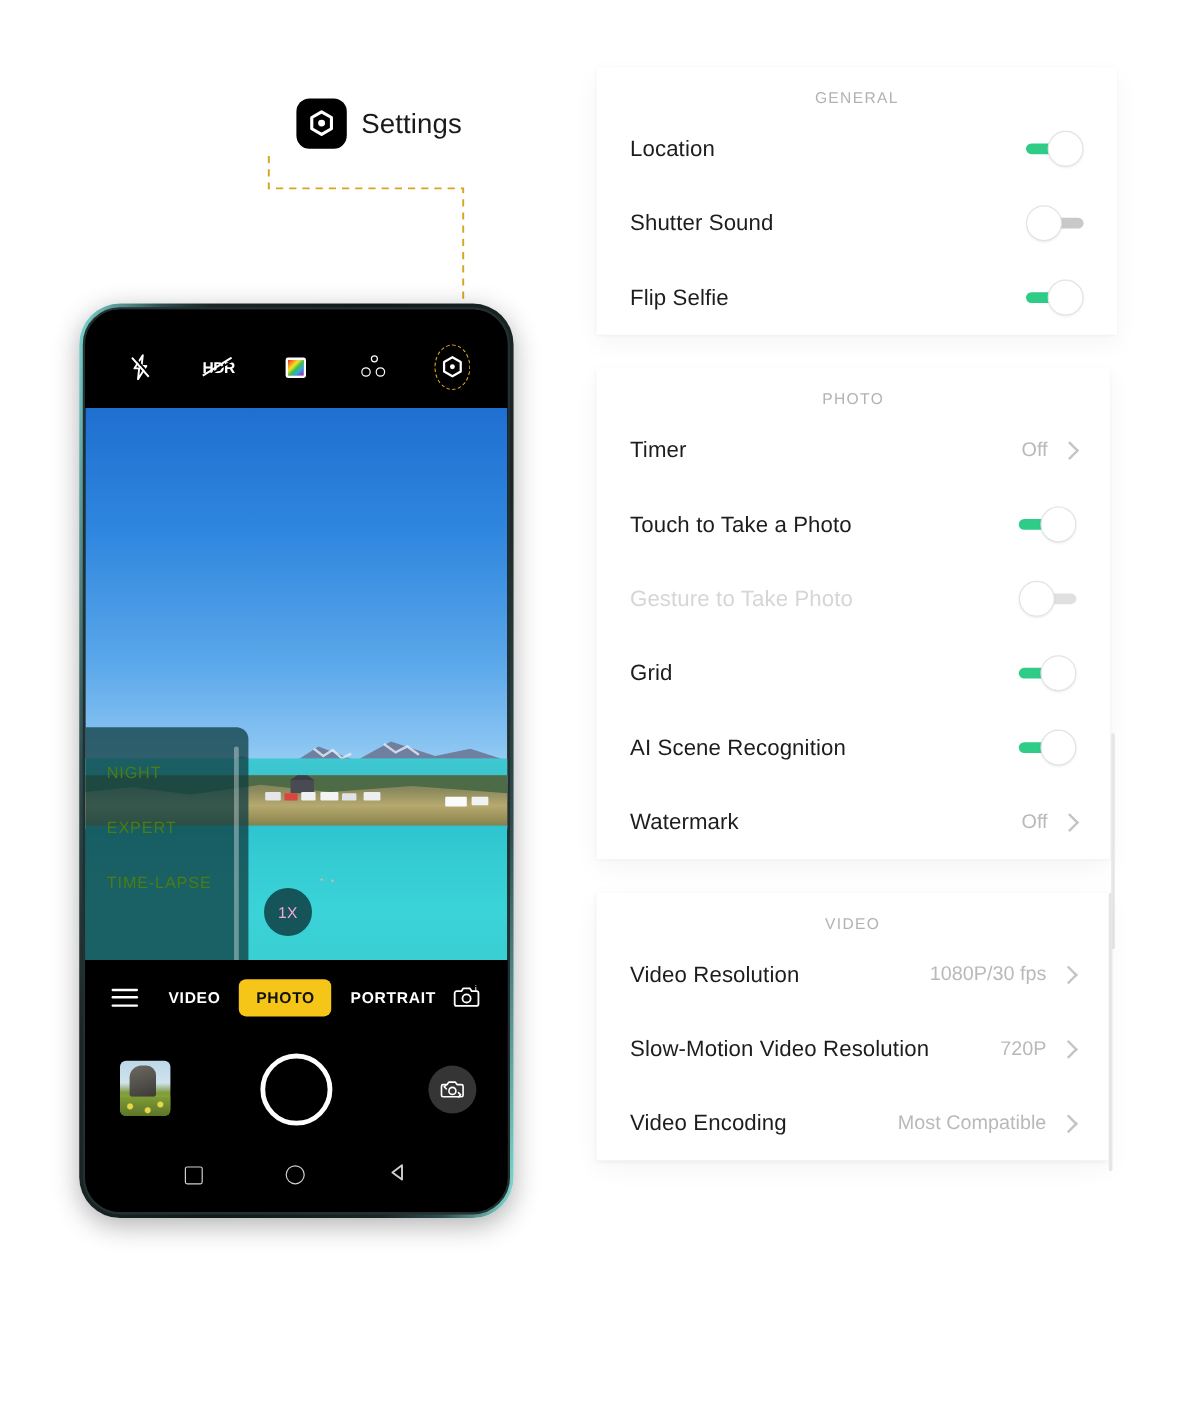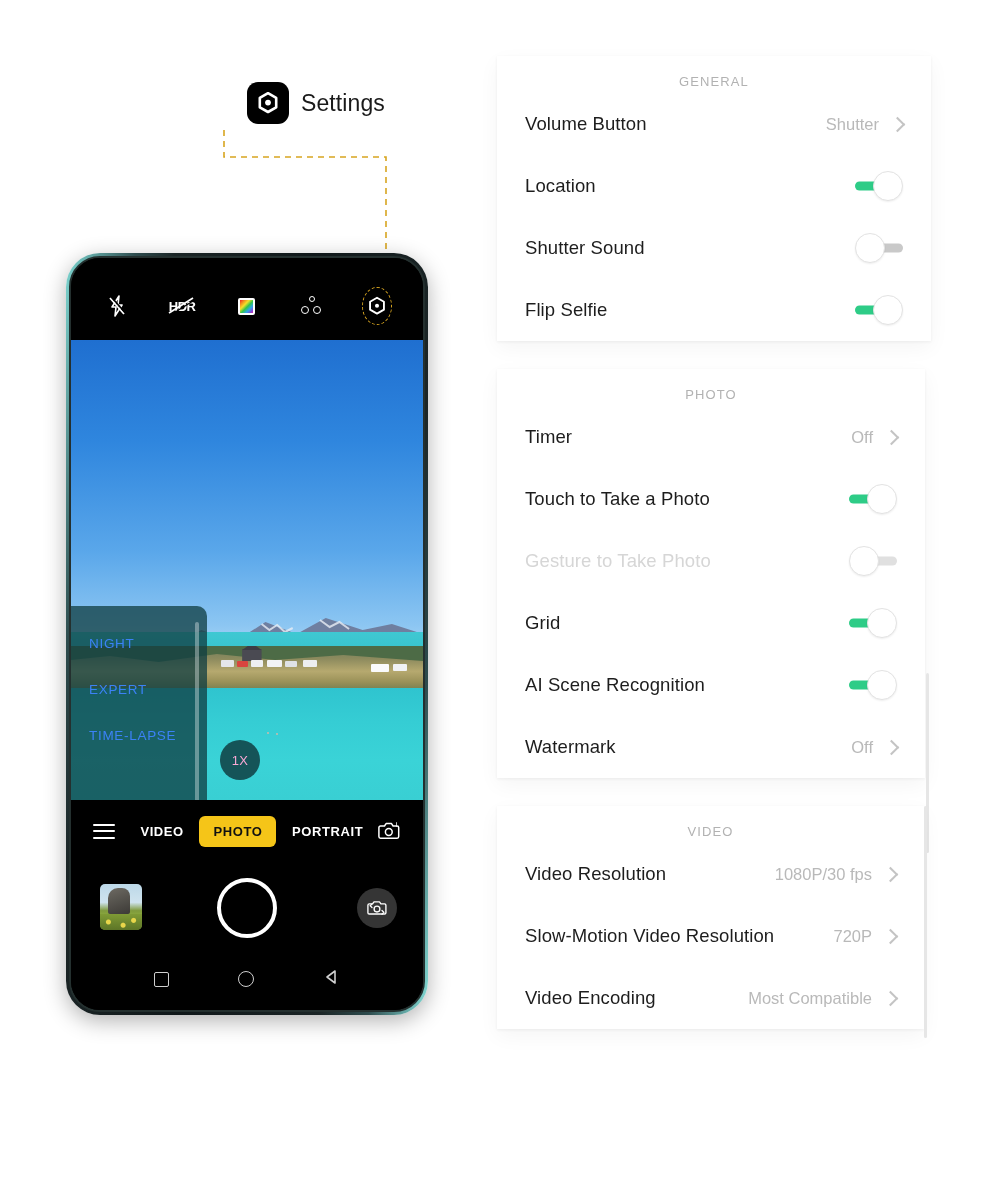--- a/index.html
+++ b/index.html
@@ -80,21 +80,21 @@
   .vf-veh { position: absolute; background: #e8e8ea; border-radius: 1px; }
   .vf-dot { position: absolute; width: 2px; height: 2px; border-radius: 50%; background: #f2b6a0; opacity: .8; }
 
   
   .mode-panel {
     position: absolute; left: 0; top: 266px; width: 136px; height: 250px;
     background: rgba(16,62,66,.76); border-radius: 0 10px 10px 0;
     padding: 14px 0 10px 0;
   }
   .mode-panel .m {
-    color: #3b82f6; font-size: 13.5px; letter-spacing: .7px; padding: 0 0 0 18px; height: 46px;
+    color: #4d7c0f; font-size: 13.5px; letter-spacing: .7px; padding: 0 0 0 18px; height: 46px;
     display: flex; align-items: center; text-align: center;
   }
   .mode-scroll { position: absolute; right: 8px; top: 16px; width: 4px; height: 220px;
     background: rgba(255,255,255,.35); border-radius: 2px; }
   .zoom-pill {
     position: absolute; left: 149px; top: 400px; width: 40px; height: 40px; border-radius: 50%;
     background: rgba(14,56,60,.82); color: #f9a8d4; font-size: 13px;
     display: flex; align-items: center; justify-content: center; letter-spacing: .4px;
   }
 
@@ -319,27 +319,20 @@
       </div>
 
     </div>
   </div>
 
   <div class="settings-col">
 
     <div class="card c1">
       <div class="card-head">GENERAL</div>
 
-      <div class="row">
-        <div class="row-label">Volume Button</div>
-        <div class="row-right">
-          <div class="row-value">Shutter</div>
-          <div class="chev"></div>
-        </div>
-      </div>
 
       <div class="row">
         <div class="row-label">Location</div>
         <div class="toggle on">
           <span class="bar"></span>
             <span class="knob"></span>
         </div>
       </div>
 
       <div class="row">

